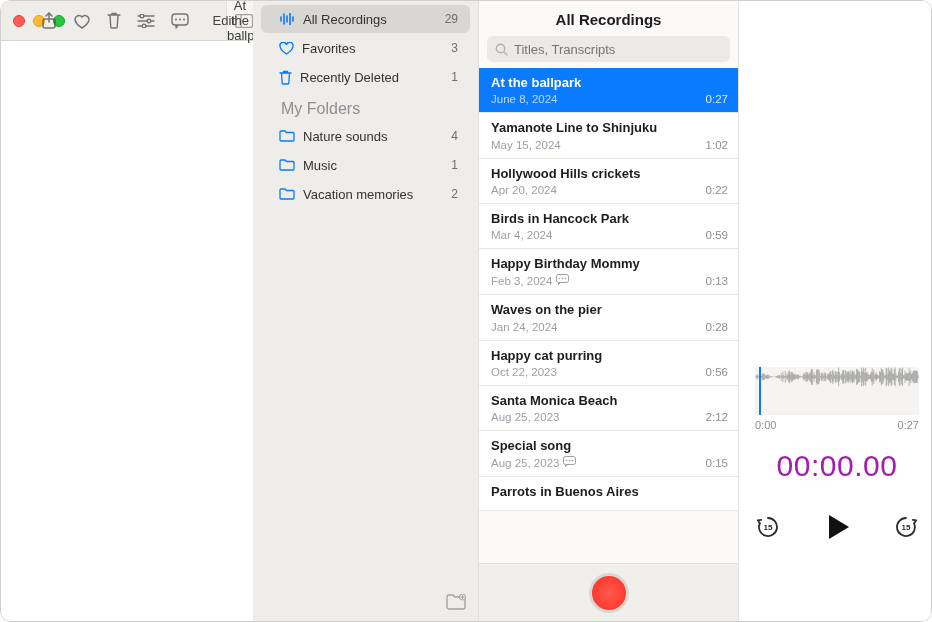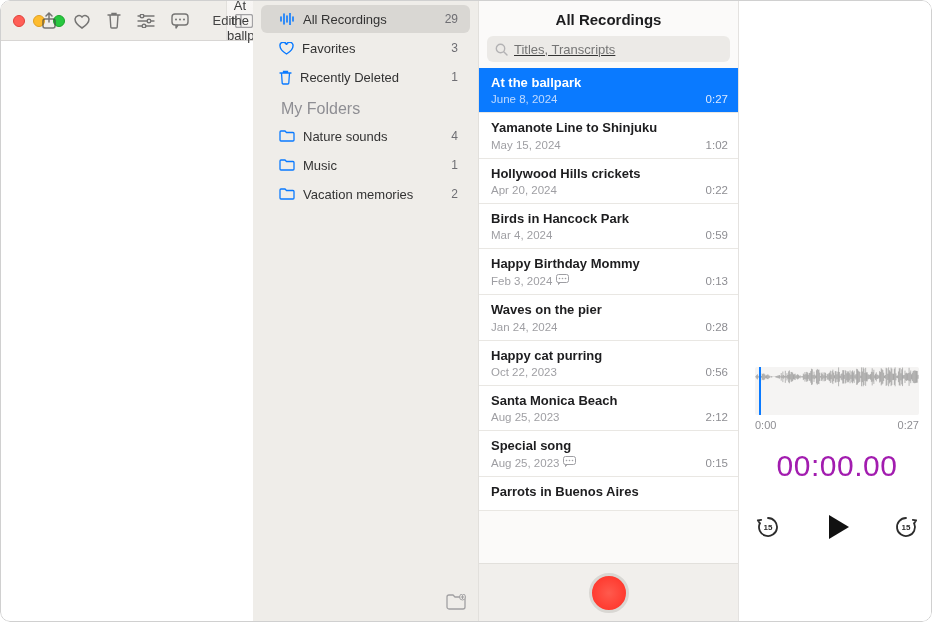--- a/index.html
+++ b/index.html
@@ -150,21 +150,20 @@
     font-size: 13px;
   }
   .search svg { opacity: .6; }
   .search input {
     border: none;
     background: transparent;
     font-size: 13px;
     flex: 1;
     color: #333;
     outline: none;
-    text-decoration: underline;
   }
   .scroll {
     flex: 1;
     overflow-y: auto;
   }
   .rec-row {
     padding: 7px 10px 7px 12px;
     border-bottom: 1px solid #e9e7e3;
     display: flex;
     flex-direction: column;

